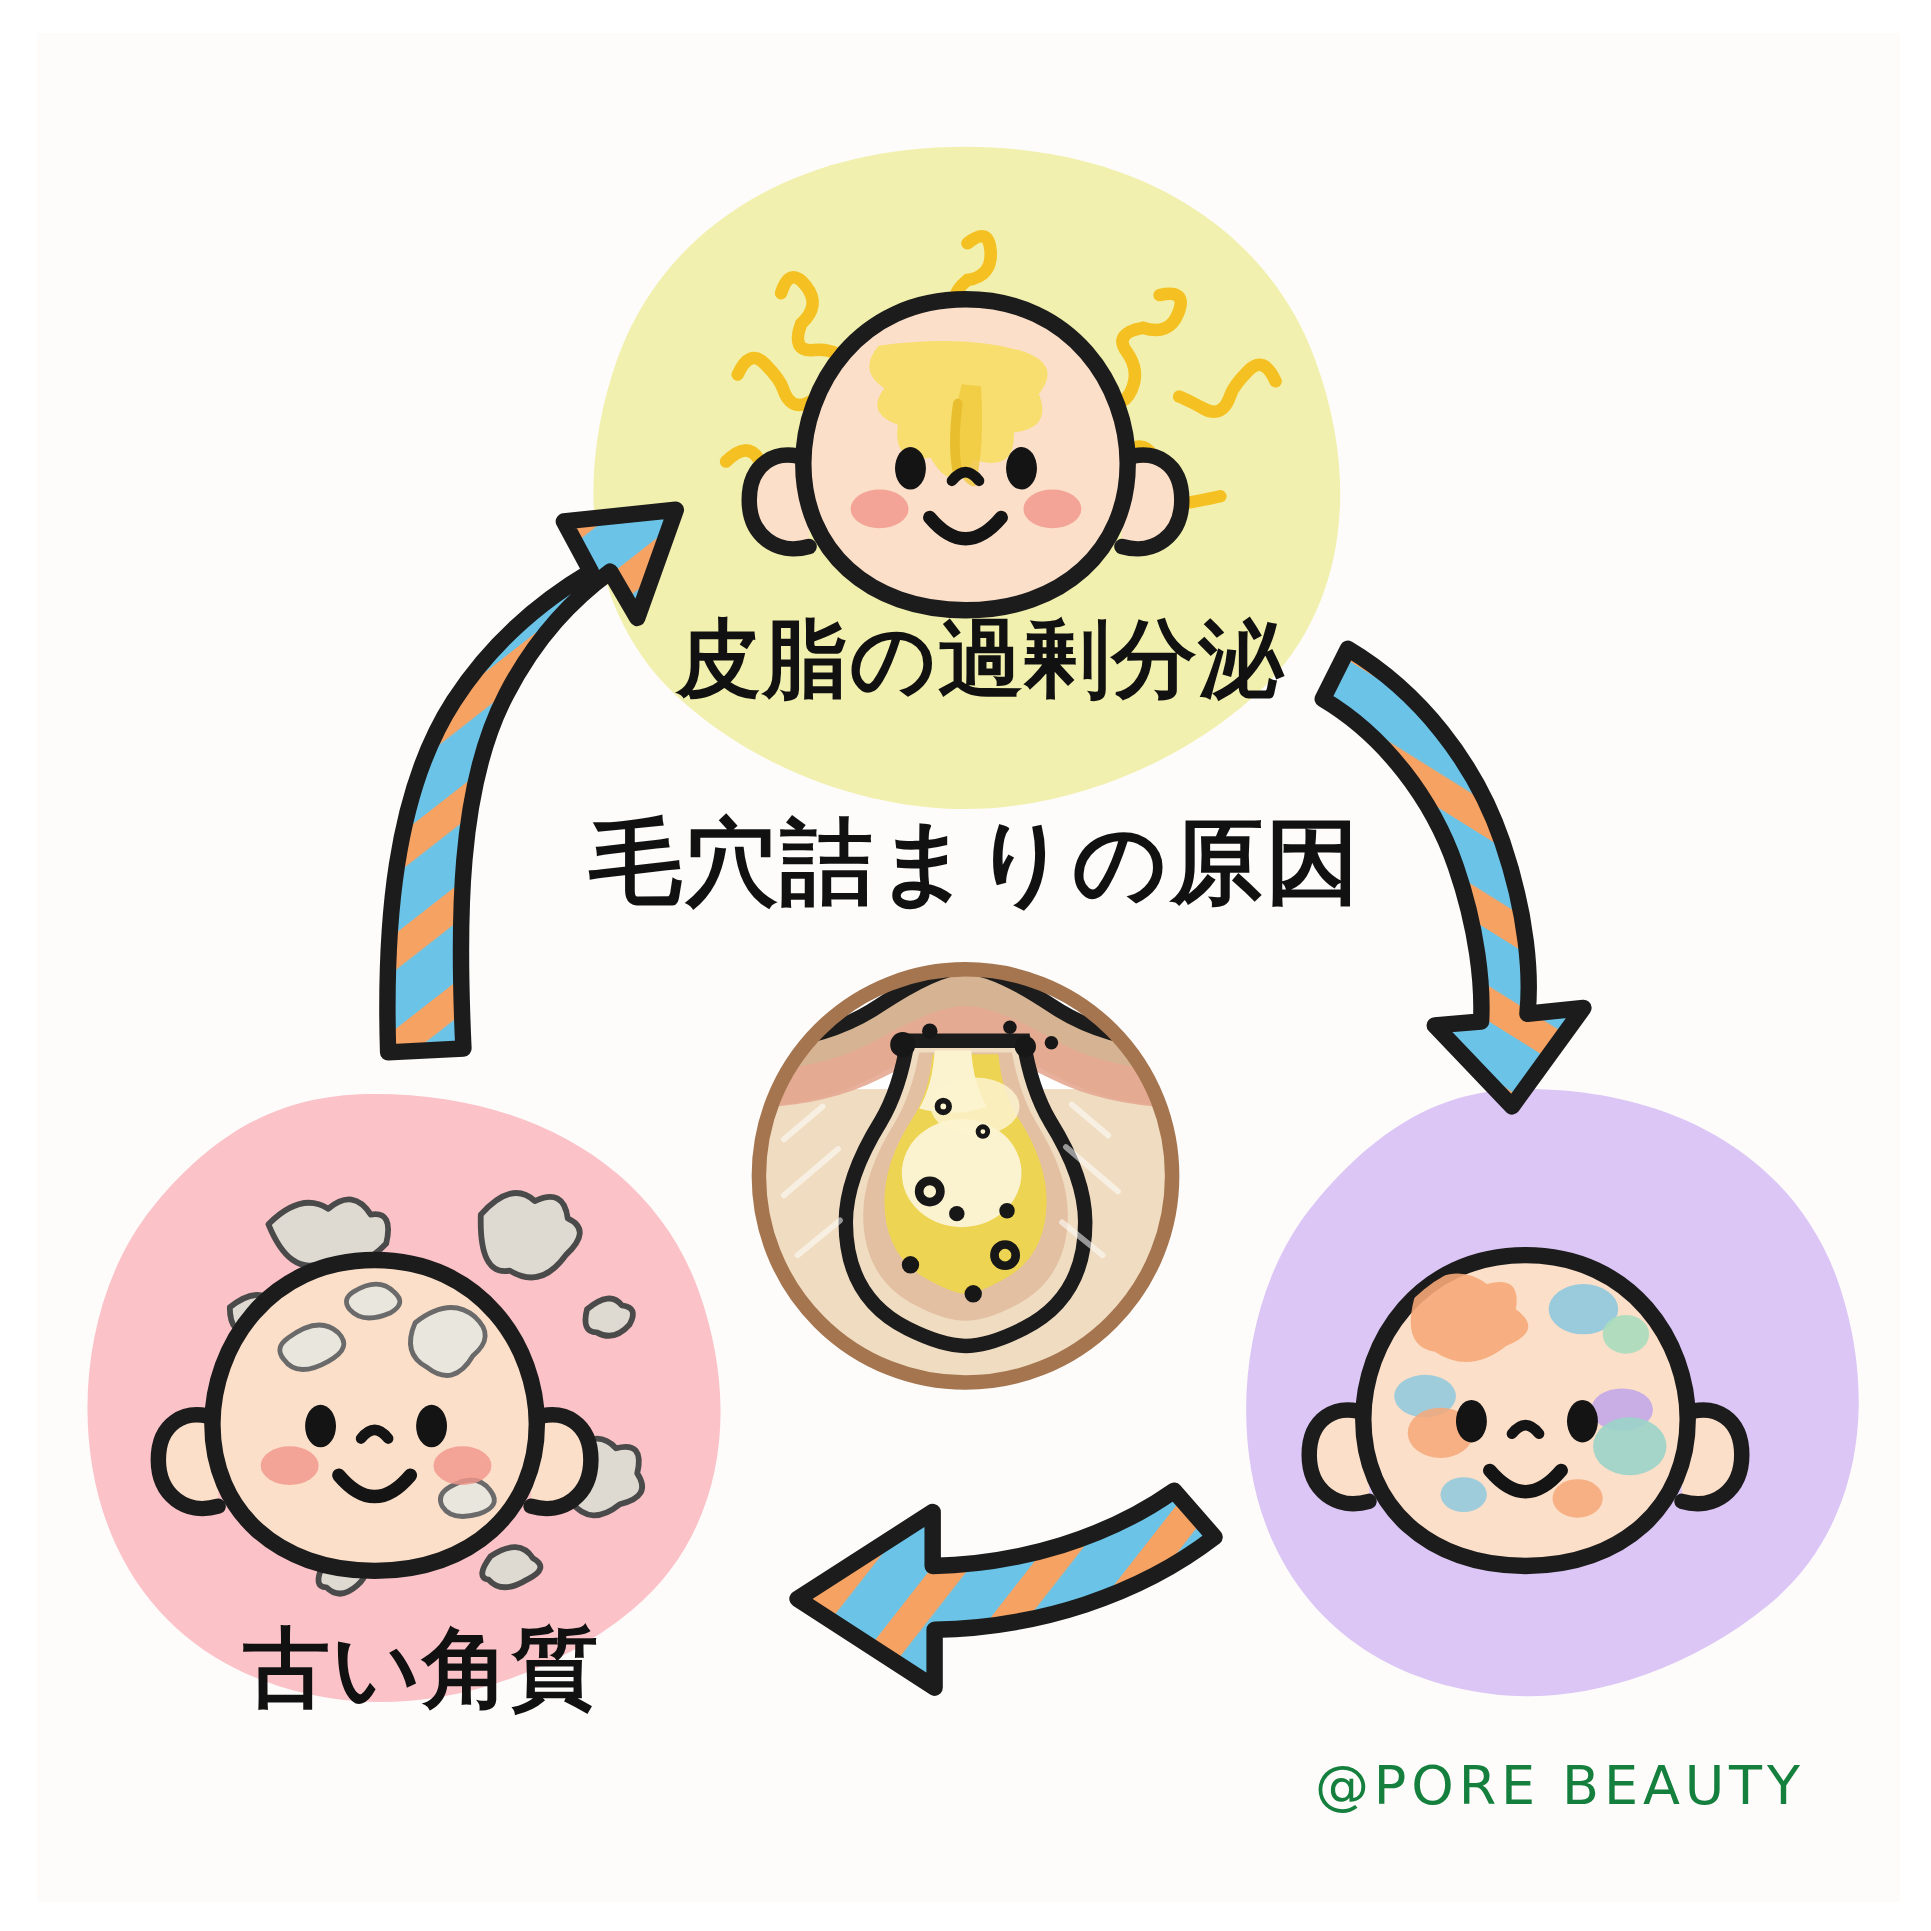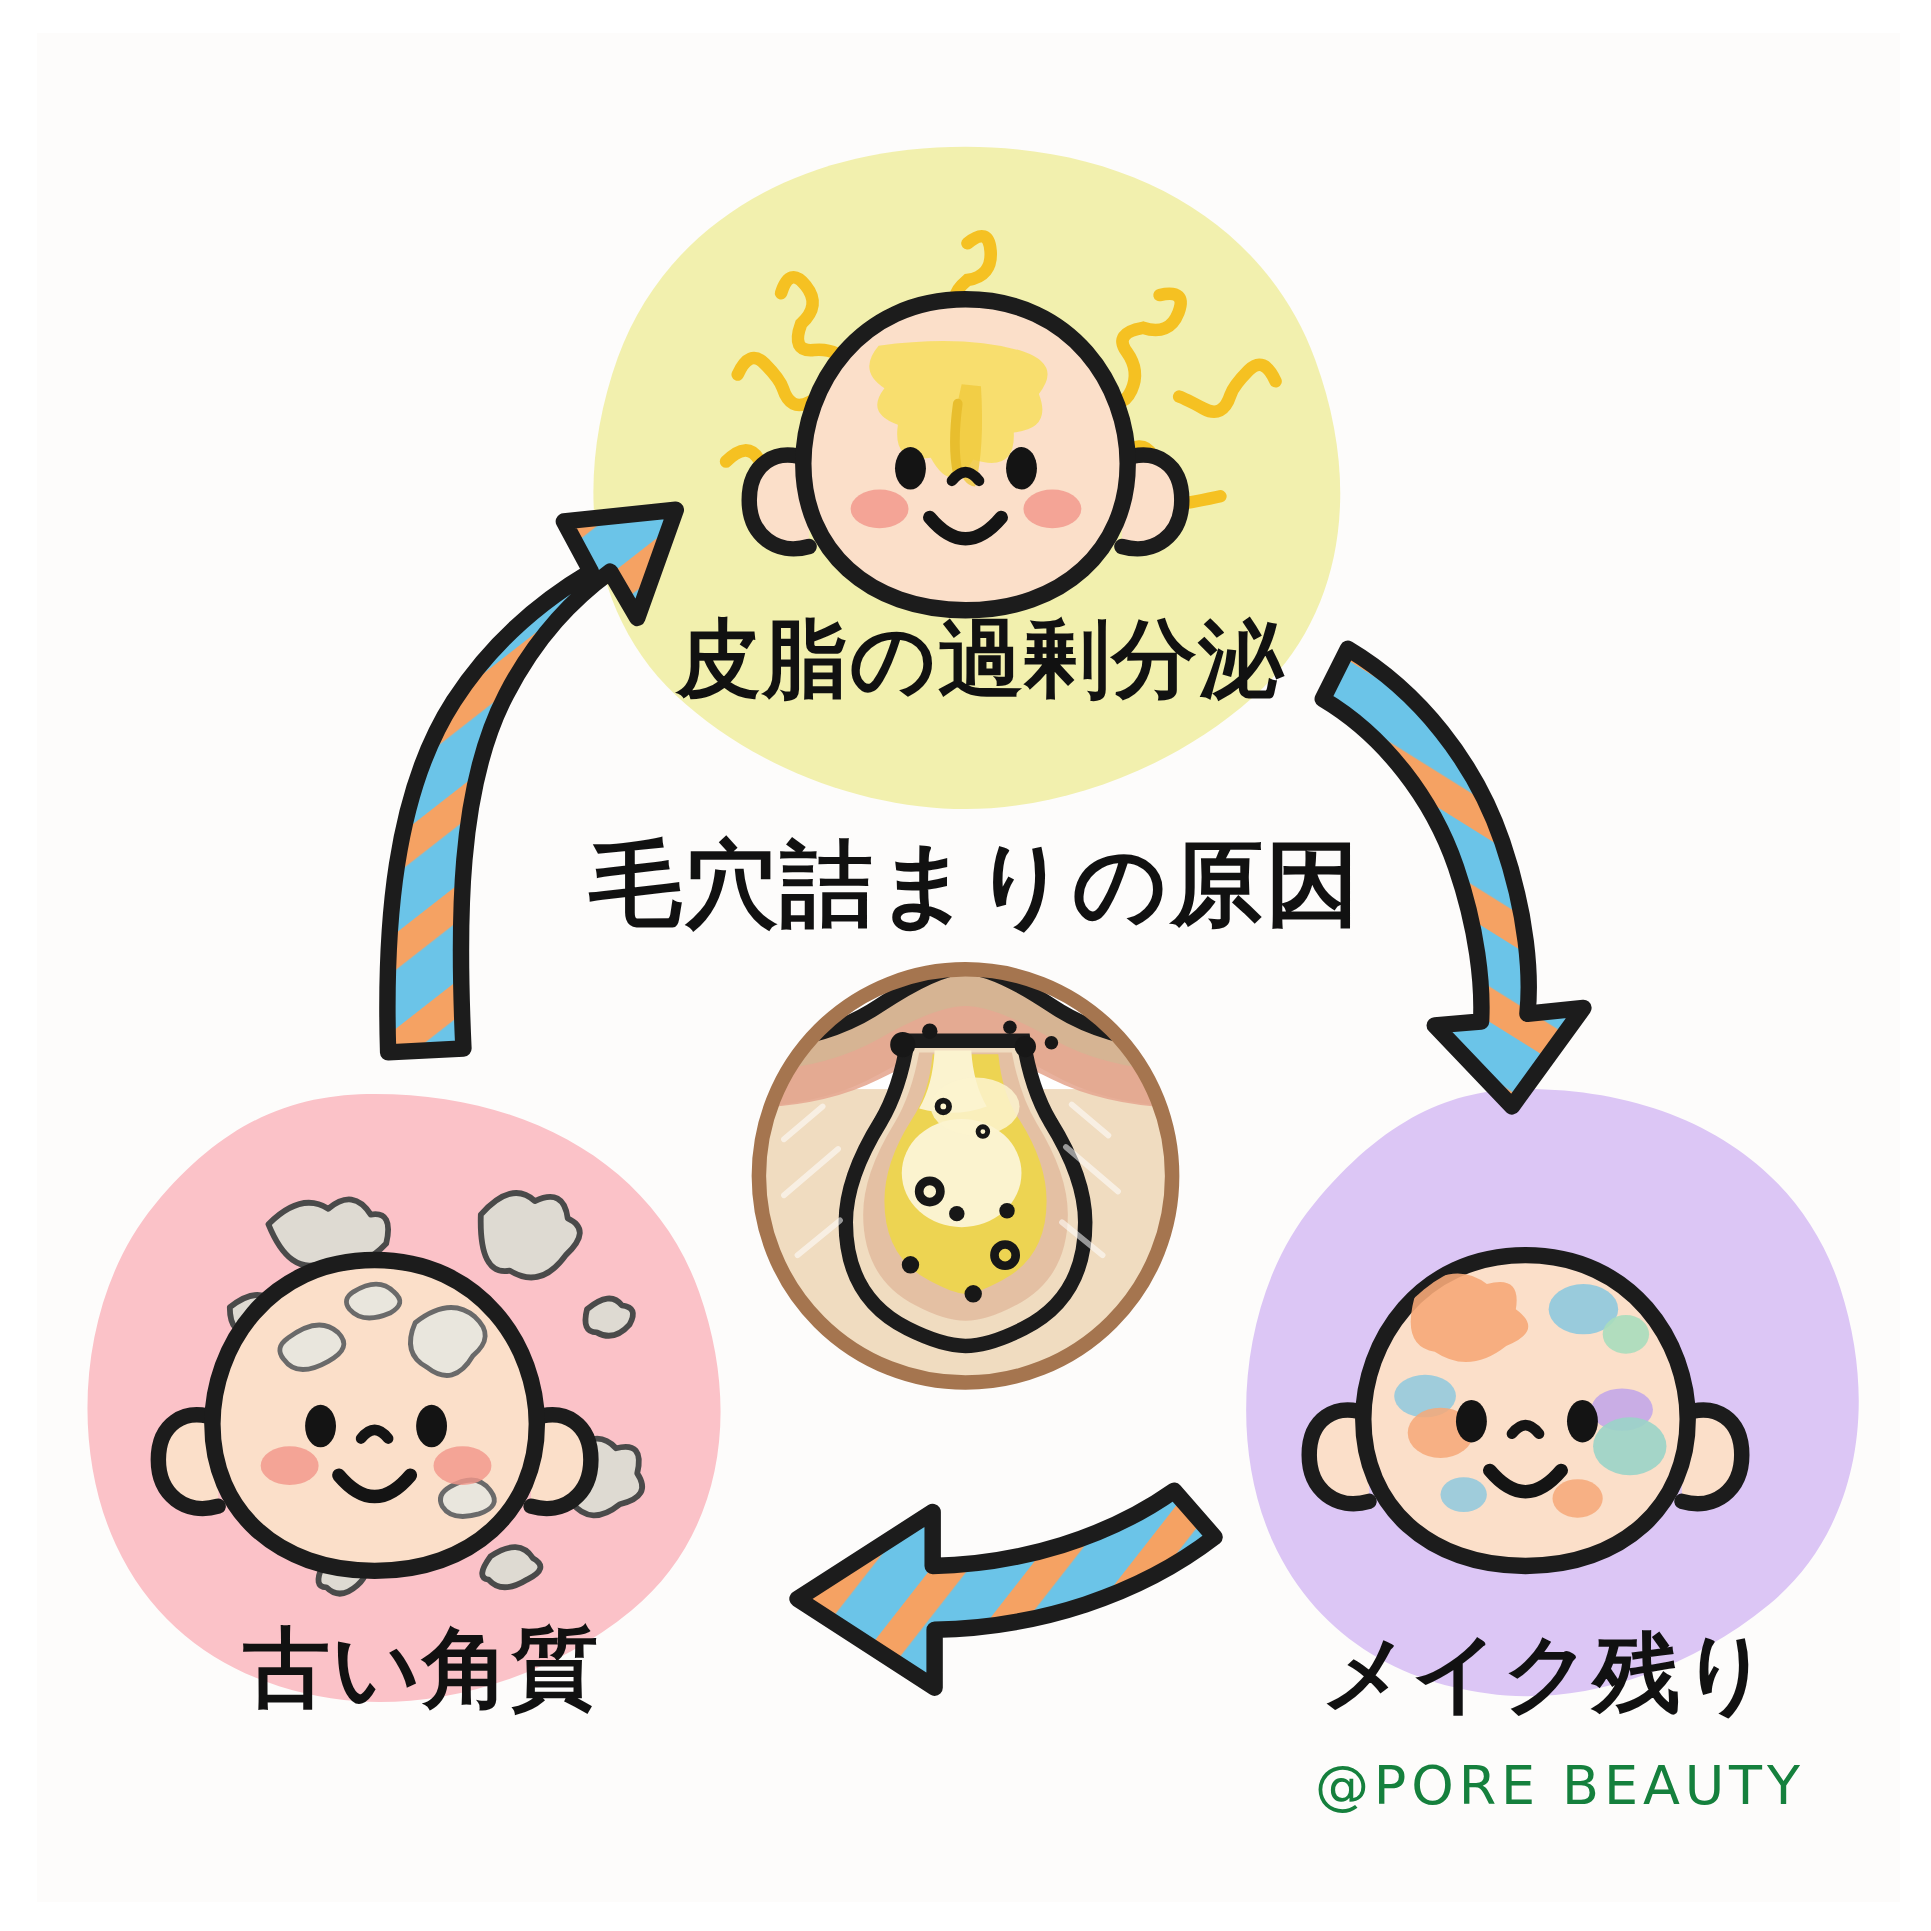--- a/index.html
+++ b/index.html
@@ -37,21 +37,20 @@
   #label-sebum {
     left: 676px; top: 616px;
     font-size: 85px;
     line-height: 1;
   }
   #label-center {
     left: 589px; top: 816px;
     font-size: 93px;
     line-height: 1;
     letter-spacing: 0.03em;
-    margin-top: 22px;
   }
   #label-keratin {
     left: 243px; top: 1625px;
     font-size: 87px;
     line-height: 1;
     text-align: center;
   }
   #label-makeup {
     left: 1321px; top: 1630px;
     font-size: 87px;
@@ -339,17 +338,16 @@
                C1058 1620 1148 1592 1216 1544 Z" fill="url(#stripePatC)" stroke="#1c1c1c" stroke-width="17" stroke-linejoin="round"></path>
     </g>
   </svg>
 
   <div class="jp-label" id="label-sebum">皮脂の過剰分泌</div>
 
   <div class="jp-label" id="label-center">毛穴詰まりの原因</div>
 
   <div class="jp-label" id="label-keratin">古い角質</div>
 
-  <div class="jp-label" id="label-makeup">メイク残り</div>
 
   <div id="watermark">@PORE  BEAUTY</div>
 </div>
 
 
 </body></html>

